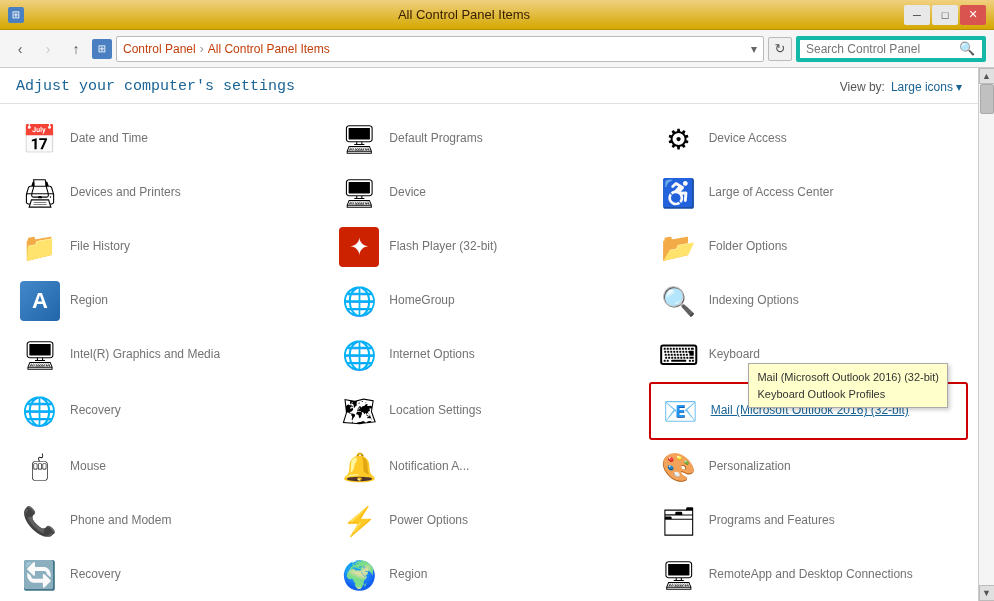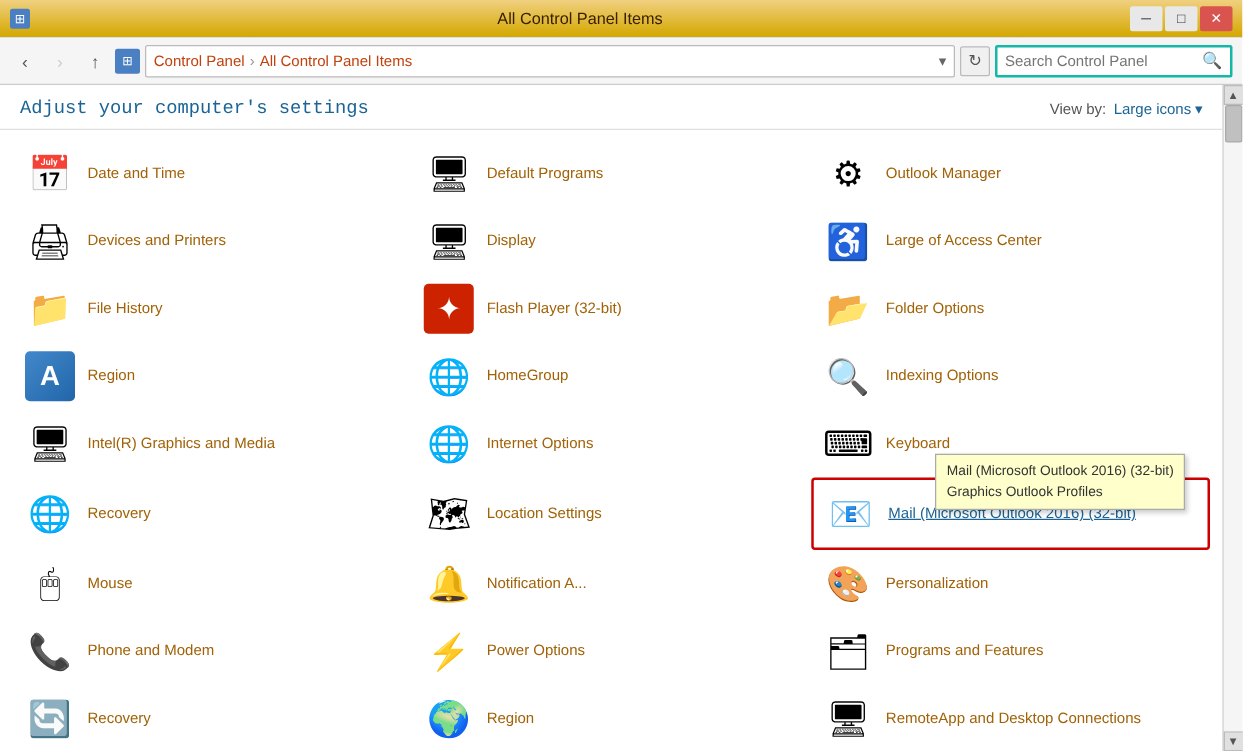--- a/index.html
+++ b/index.html
@@ -48,21 +48,21 @@
       color: #333;
       border-radius: 2px;
     }
     .address-separator { color: #999; margin: 0 4px; }
     .address-link { color: #c2410c; cursor: pointer; }
     .address-dropdown { margin-left: auto; color: #666; }
     .refresh-btn { width: 24px; height: 24px; border: 1px solid #bbb; background: #f0f0f0; cursor: pointer; display: flex; align-items: center; justify-content: center; border-radius: 2px; color: #555; }
     .search-box {
       height: 26px;
       width: 190px;
-      border: 2px solid #14b8a6;
+      border: 4px solid #14b8a6;
       background: white;
       display: flex;
       align-items: center;
       padding: 0 6px;
       border-radius: 2px;
     }
     .search-input { border: none; outline: none; font-size: 12px; color: #888; flex: 1; width: 100%; background: transparent; }
     .search-icon-btn { color: #666; cursor: pointer; }
 
     
@@ -109,21 +109,21 @@
 
     .item-icon {
       width: 40px;
       height: 40px;
       flex-shrink: 0;
       display: flex;
       align-items: center;
       justify-content: center;
       font-size: 28px;
     }
-    .item-label { color: #a16207; font-size: 12px; line-height: 1.3; }
+    .item-label { color: #737373; font-size: 12px; line-height: 1.3; }
 
     
     .scrollbar {
       width: 16px;
       background: #f0f0f0;
       border-left: 1px solid #ccc;
       display: flex;
       flex-direction: column;
       align-items: center;
     }
@@ -198,29 +198,29 @@
     <div class="grid-item">
           <div class="item-icon">📅</div>
           <span class="item-label">Date and Time</span>
         </div>
         <div class="grid-item">
           <div class="item-icon">🖥</div>
           <span class="item-label">Default Programs</span>
         </div>
         <div class="grid-item">
           <div class="item-icon">⚙</div>
-          <span class="item-label">Outlook Manager</span>
+          <span class="item-label">Device Access</span>
         </div>
         <div class="grid-item">
           <div class="item-icon">🖨</div>
           <span class="item-label">Devices and Printers</span>
         </div>
         <div class="grid-item">
           <div class="item-icon">🖥</div>
-          <span class="item-label">Display</span>
+          <span class="item-label">Device</span>
         </div>
         <div class="grid-item">
           <div class="item-icon">♿</div>
           <span class="item-label">Large of Access Center</span>
         </div>
         <div class="grid-item">
           <div class="item-icon">📁</div>
           <span class="item-label">File History</span>
         </div>
         <div class="grid-item">
@@ -300,21 +300,21 @@
           <span class="item-label">Region</span>
         </div>
         <div class="grid-item">
           <div class="item-icon">🖥</div>
           <span class="item-label">RemoteApp and Desktop Connections</span>
         </div>
       </div>
 
     <div class="tooltip-box">
       <div>Mail (Microsoft Outlook 2016) (32-bit)</div>
-      <div>Graphics Outlook Profiles</div>
+      <div>Keyboard Outlook Profiles</div>
     </div>
   </div>
 
   <div class="scrollbar">
     <div class="scroll-btn">▲</div>
     <div class="scroll-track">
       <div class="scroll-thumb"></div>
     </div>
     <div class="scroll-btn">▼</div>
   </div>

